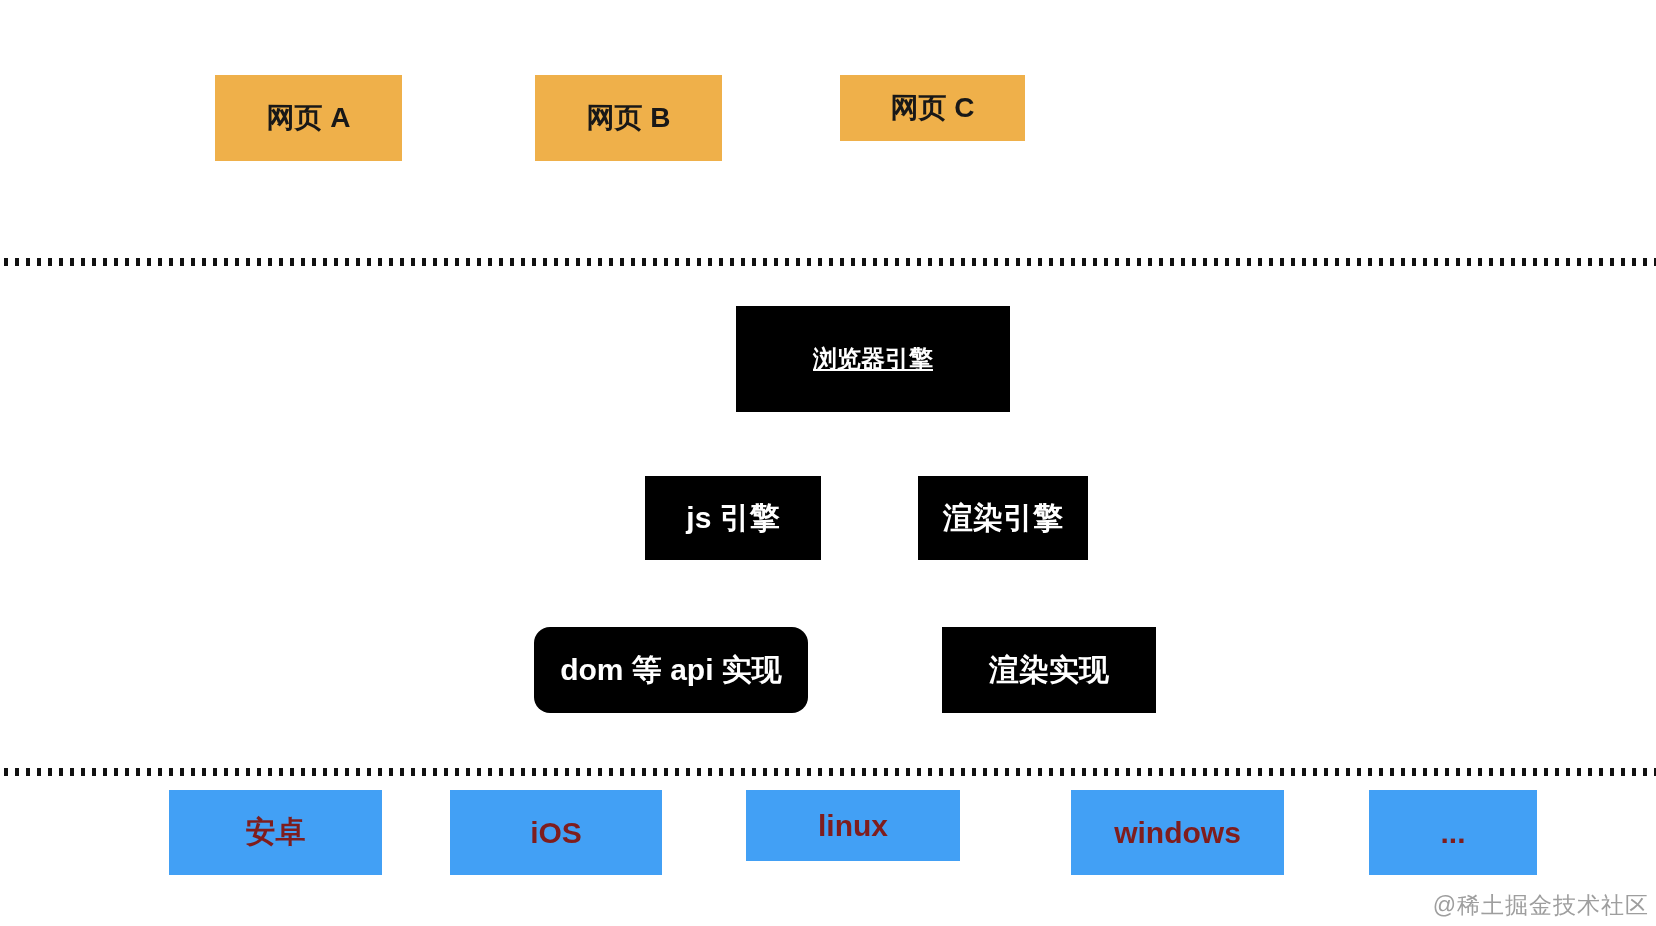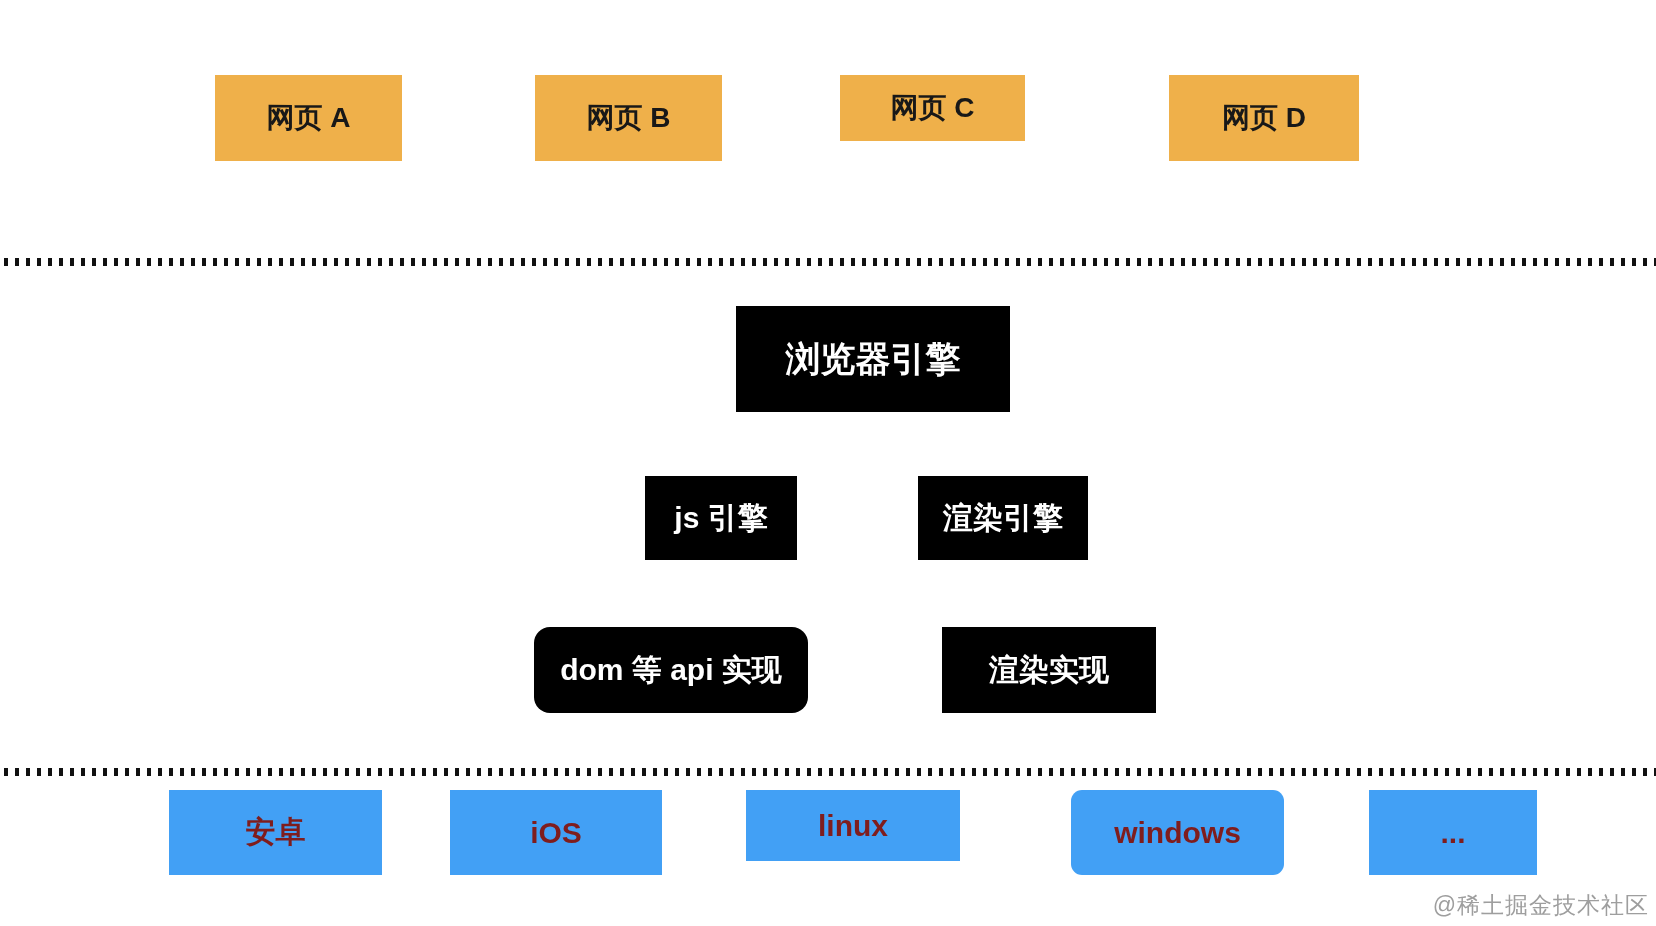--- a/index.html
+++ b/index.html
@@ -27,21 +27,21 @@
     background: #EFB04A;
     color: #181818;
     font-size: 28px;
   }
 
   .engine-box {
     background: #000000;
     color: #ffffff;
     font-size: 30px;
   }
-  .engine-box.main { font-size: 35px; }
+  .engine-box.main { font-size: 24px; text-decoration: underline; }
 
   .platform-box {
     background: #42A0F5;
     color: #7f1d1d;
     font-size: 30px;
   }
 
   .dotted-line {
     position: absolute;
     left: 0;
@@ -60,35 +60,34 @@
   }
 </style>
 </head>
 <body>
 
 <div class="canvas">
 
   <div class="node page-box" style="left:211px; top:71px; width:187px; height:86px;">网页 A</div>
   <div class="node page-box" style="left:531px; top:71px; width:187px; height:86px;">网页 B</div>
   <div class="node page-box" style="left:836px; top:71px; width:185px; height:66px;">网页 C</div>
-  <div class="node page-box" style="left:1165px; top:71px; width:190px; height:86px;">网页 D</div>
 
   <div class="dotted-line" style="top:254px;"></div>
 
   <div class="node engine-box main" style="left:732px; top:302px; width:274px; height:106px;">浏览器引擎</div>
 
-  <div class="node engine-box" style="left:641px; top:472px; width:152px; height:84px;">js 引擎</div>
+  <div class="node engine-box" style="left:641px; top:472px; width:176px; height:84px;">js 引擎</div>
   <div class="node engine-box" style="left:914px; top:472px; width:170px; height:84px;text-align:right;">渲染引擎</div>
 
   <div class="node engine-box" style="left:530px; top:623px; width:274px; height:86px;border-radius:16px;">dom 等 api 实现</div>
   <div class="node engine-box" style="left:938px; top:623px; width:214px; height:86px;">渲染实现</div>
 
   <div class="dotted-line" style="top:764px;"></div>
 
   <div class="node platform-box" style="left:165px; top:786px; width:213px; height:85px;">安卓</div>
   <div class="node platform-box" style="left:446px; top:786px; width:212px; height:85px;">iOS</div>
   <div class="node platform-box" style="left:742px; top:786px; width:214px; height:71px;">linux</div>
-  <div class="node platform-box" style="left:1067px; top:786px; width:213px; height:85px;border-radius:11px;">windows</div>
+  <div class="node platform-box" style="left:1067px; top:786px; width:213px; height:85px;">windows</div>
   <div class="node platform-box" style="left:1365px; top:786px; width:168px; height:85px;">...</div>
 
   <div class="watermark">@稀土掘金技术社区</div>
 
 </div>
 
 </body></html>

